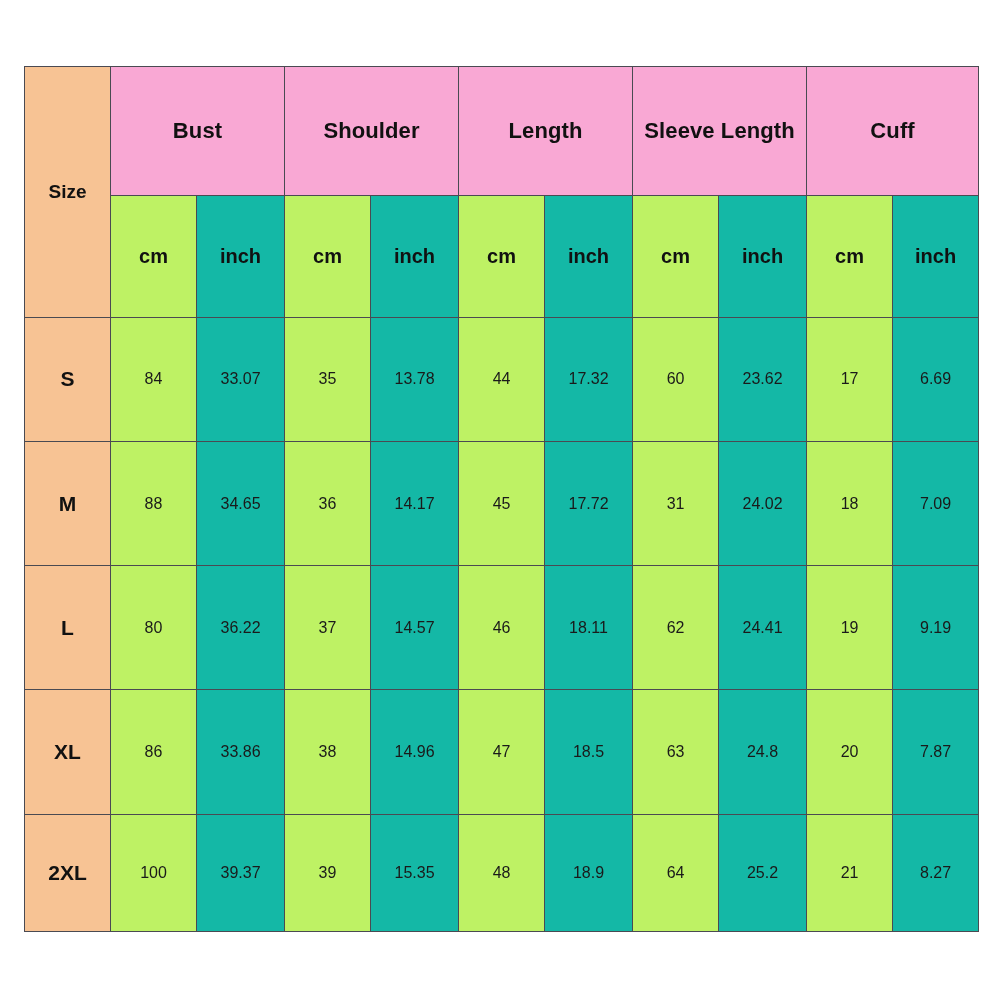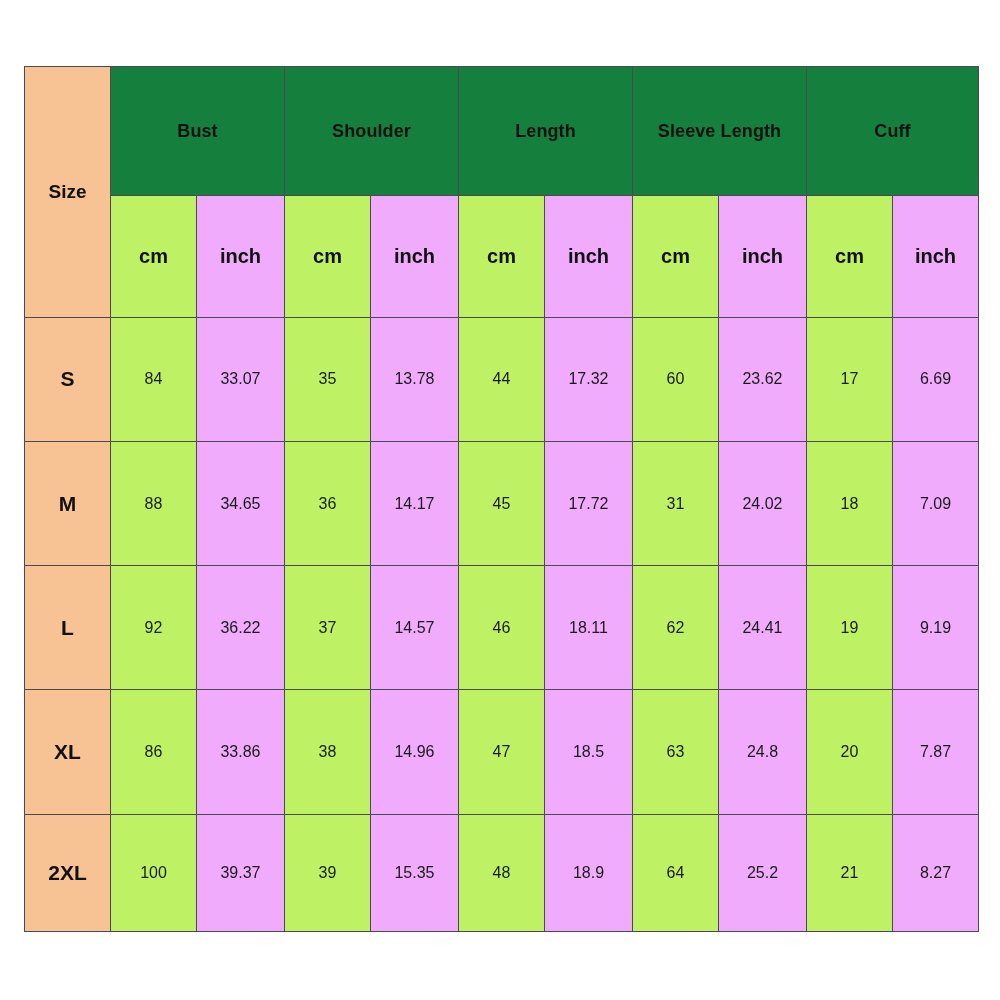--- a/index.html
+++ b/index.html
@@ -32,23 +32,23 @@
 
   table.size-chart td {
     border: 1px solid #4a4a52;
     text-align: center;
     vertical-align: middle;
     padding: 0;
   }
 
   
   td.grp {
-    background: #15803d;
+    background: #f9a8d4;
     font-weight: bold;
-    font-size: 18px;
+    font-size: 22px;
     letter-spacing: .1px;
     margin-top: 12px;
   }
 
   
   td.size-corner {
     background: #f7c394;
     font-weight: bold;
     font-size: 19px;
   }
@@ -61,21 +61,21 @@
 
   
   td.size-label {
     background: #f7c394;
     font-weight: bold;
     font-size: 21px;
   }
 
   
   td.cm-cell   { background: #bef264; margin-left: 20px; }
-  td.inch-cell { background: #f0abfc; }
+  td.inch-cell { background: #14b8a6; }
 
   td.val {
     font-size: 16px;
     font-weight: normal;
     color: #1a1a1a;
   }
 </style>
 </head>
 <body>
 
@@ -140,21 +140,21 @@
         <td class="val cm-cell">45</td>
         <td class="val inch-cell">17.72</td>
         <td class="val cm-cell">31</td>
         <td class="val inch-cell">24.02</td>
         <td class="val cm-cell">18</td>
         <td class="val inch-cell">7.09</td>
       </tr>
 
       <tr style="height:123px">
         <td class="size-label">L</td>
-        <td class="val cm-cell">92</td>
+        <td class="val cm-cell">80</td>
         <td class="val inch-cell">36.22</td>
         <td class="val cm-cell">37</td>
         <td class="val inch-cell">14.57</td>
         <td class="val cm-cell">46</td>
         <td class="val inch-cell">18.11</td>
         <td class="val cm-cell">62</td>
         <td class="val inch-cell">24.41</td>
         <td class="val cm-cell">19</td>
         <td class="val inch-cell">9.19</td>
       </tr>

